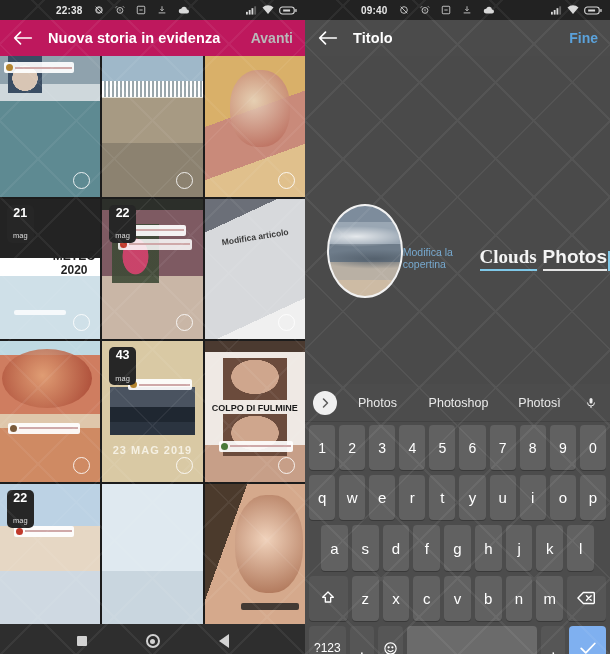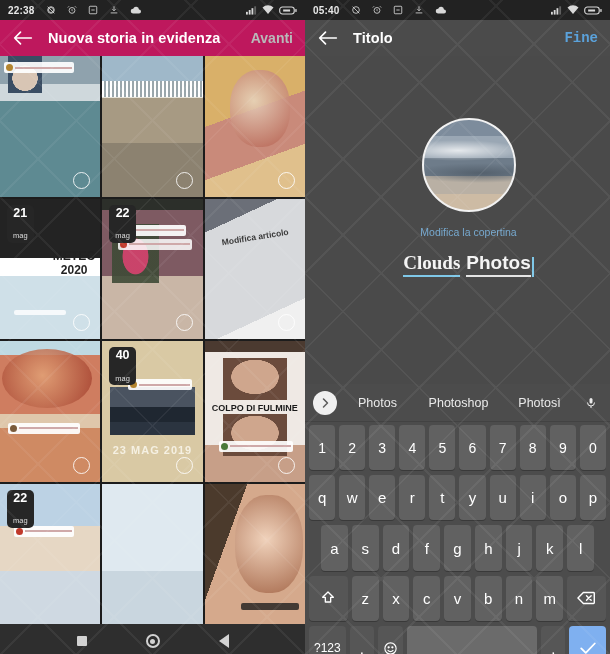--- a/index.html
+++ b/index.html
@@ -32,21 +32,21 @@
   
   .statusbar {
     position: relative; z-index: 20;
     height: 20px; width: 100%;
     background: #222;
     display: flex; align-items: center;
     padding: 0 8px;
     color: #e8e8e8;
     font-size: 10px; font-weight: bold;
   }
-  .sb-left { display: flex; align-items: center; gap: 11px; }
+  .sb-left { display: flex; align-items: center; gap: 11px; margin-left: 48px; }
   .sb-time { letter-spacing: .2px; font-size: 10px; }
   .sb-right { margin-left: auto; display: flex; align-items: center; gap: 5px; }
   .sbi { display: inline-block; opacity: .92; }
   svg.sbi { vertical-align: middle; }
 
   
   .header {
     position: relative; z-index: 20;
     height: 36px; width: 100%;
     background: #4b4b4b;
@@ -65,21 +65,21 @@
     font-size: 14.5px; font-weight: bold;
     color: #fff; letter-spacing: .1px;
     white-space: nowrap;
   }
   .hdr-action {
     margin-left: auto;
     font-size: 14px; font-weight: bold;
     cursor: pointer; white-space: nowrap;
   }
   .hdr-action.dim { color: #b9b9b9; text-align: right; }
-  .hdr-action.blue { color: #5ba2db; font-family: Liberation Mono, monospace; }
+  .hdr-action.blue { color: #5ba2db; }
 
   
   .grid {
     position: relative;
     width: 305px;
     display: grid;
     grid-template-columns: repeat(3, 1fr);
     gap: 2px;
     background: #1c1c1c;
     height: 568px;
@@ -164,21 +164,21 @@
   .d1 { background: linear-gradient(180deg,#bcd2e4 0 30%, #e6d7c4 30% 62%, #cfd9e2 62% 100%); }
   .d2 { background: linear-gradient(180deg,#dfe9f0 0 62%, #c9d6df 62% 100%); }
   .d3 { background: linear-gradient(110deg,#4b3a2c 0 28%, #d5a98c 28% 100%); }
   .d3::before { content:""; position:absolute; left:30%; top:8%; width:68%; height:70%;
     border-radius:45%; background: radial-gradient(circle at 45% 45%, #f0d2bb, #a6694b); }
 
   
   .cover-area {
     position: relative; z-index: 20;
     height: 328px;
-    display: flex; flex-direction: column;
+    display: flex; flex-direction: row;
     align-items: center;
     padding-top: 62px;
     padding-left: 22px;
   }
   .cover-circle {
     width: 94px; height: 94px; border-radius: 50%;
     border: 2.5px solid #f2f2f2;
     overflow: hidden;
     background: linear-gradient(180deg,#7d8c9c 0 18%, #9aa7b4 18% 42%, #6e7c8a 42% 62%, #b9b0a4 62% 82%, #cdbba4 82% 100%);
     position: relative;
@@ -390,21 +390,21 @@
       <div class="tile c1">
         <div class="tag-pill" style="left:8px;bottom:48px;width:72px;">
             <span class="dot" style="background:#7a5a3a"></span>
             <span class="ln"></span>
           </div>
         <div class="sel-circle"></div>
       </div>
 
       <div class="tile c2">
         <div class="datebadge">
-          <span class="d">40</span>
+          <span class="d">43</span>
           <span class="m">mag</span>
         </div>
         <div class="tag-pill" style="left:26px;top:38px;width:64px;">
             <span class="dot"></span>
             <span class="ln"></span>
           </div>
         <div class="photo"></div>
         <div class="tile-text" style="bottom:26px;color:#f5f0e2;font-size:11px;letter-spacing:1px;">23 MAG 2019</div>
         <div class="sel-circle"></div>
       </div>
@@ -451,21 +451,21 @@
         </div>
     </div>
 
     <div class="watermark"></div>
   </div>
 
   <div class="panel panel-right">
 
     <div class="statusbar">
       <div class="sb-left">
-        <span class="sb-time">05:40</span>
+        <span class="sb-time">09:40</span>
         <svg class="sbi" width="10" height="10" viewBox="0 0 24 24" fill="none" stroke="#e8e8e8" stroke-width="2">
             <circle cx="12" cy="12" r="8"></circle>
             <path d="M4 4l16 16"></path>
           </svg>
         <svg class="sbi" width="10" height="10" viewBox="0 0 24 24" fill="none" stroke="#e8e8e8" stroke-width="2">
             <circle cx="12" cy="13" r="7"></circle>
             <path d="M12 10v3l2 2M5 3L2 6M19 3l3 3"></path>
           </svg>
         <svg class="sbi" width="10" height="10" viewBox="0 0 24 24" fill="none" stroke="#e8e8e8" stroke-width="2">
             <rect x="3" y="3" width="18" height="18" rx="2"></rect>

